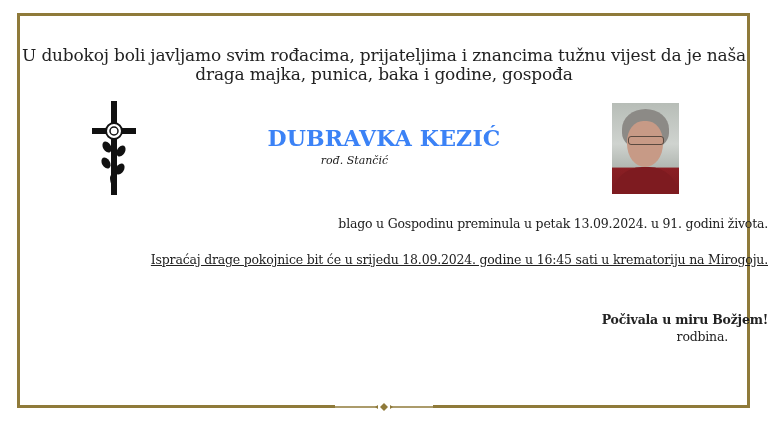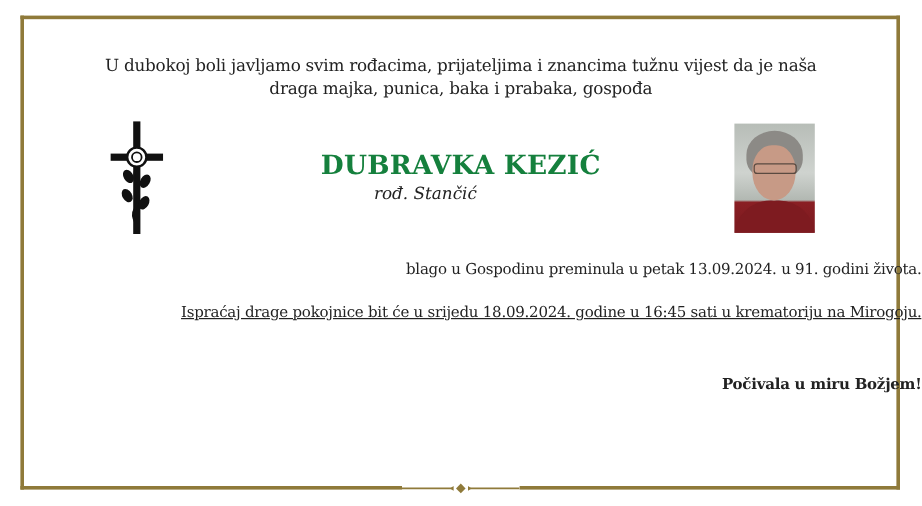--- a/index.html
+++ b/index.html
@@ -4,26 +4,26 @@
   <style>
     html, body { margin: 0; padding: 0; background: #ffffff; }
     body { width: 768px; height: 422px; position: relative; overflow: hidden;
            font-family: "DejaVu Serif", "Liberation Serif", serif; color: #222; }
     .frame { position: absolute; left: 17px; top: 13px; width: 727px; height: 392px;
              border-top: 3px solid #8f7a3a; border-left: 3px solid #8f7a3a; border-right: 3px solid #8f7a3a; }
     .bottom-left { position: absolute; left: 17px; top: 405px; width: 318px; height: 3px; background: #8f7a3a; }
     .bottom-right { position: absolute; left: 433px; top: 405px; width: 317px; height: 3px; background: #8f7a3a; }
     .ornament { position: absolute; left: 335px; top: 399px; width: 98px; height: 16px; }
     .intro { position: absolute; left: 0; width: 768px; top: 46px; text-align: center;
-             font-size: 14px; line-height: 19px; letter-spacing: -0.2px; }
+             font-size: 17px; line-height: 19px; letter-spacing: -0.2px; }
     .cross { position: absolute; left: 92px; top: 101px; width: 44px; height: 94px; }
     .name { position: absolute; left: 0; width: 768px; top: 125px; text-align: center;
-            font-size: 22px; font-weight: bold; letter-spacing: 0.2px; color: #15803d; }
+            font-size: 22px; font-weight: bold; letter-spacing: 0.2px; color: #3b82f6; }
     .maiden { position: absolute; left: 0; width: 709px; top: 154px; text-align: center;
-              font-size: 14px; font-style: italic; }
+              font-size: 11px; font-style: italic; }
     .photo { position: absolute; left: 612px; top: 103px; width: 67px; height: 91px; overflow: hidden;
              background: linear-gradient(180deg, #b7bdb7 0%, #cfd3cf 45%, #b2b8b2 70%, #8a1f24 72%, #7a1a1f 100%); }
     .photo .hair { position: absolute; left: 10px; top: 6px; width: 47px; height: 40px; border-radius: 50% 50% 40% 40%;
                    background: #8c8a86; }
     .photo .face { position: absolute; left: 15px; top: 18px; width: 36px; height: 46px; border-radius: 45% 45% 50% 50%;
                    background: #c79a86; }
     .photo .glasses { position: absolute; left: 16px; top: 33px; width: 34px; height: 7px;
                       border: 1px solid #5a4a40; border-radius: 3px; }
     .photo .body { position: absolute; left: 0; top: 64px; width: 67px; height: 30px; background: #7e1b20;
                    border-radius: 30px 30px 0 0; }
@@ -42,21 +42,21 @@
 <svg class="ornament" viewBox="0 0 98 16">
   <line x1="0" y1="8" x2="42" y2="8" stroke="#8f7a3a" stroke-width="1.3"></line>
   <line x1="56" y1="8" x2="98" y2="8" stroke="#8f7a3a" stroke-width="1.3"></line>
   <polygon points="40,8 43,6 43,10" fill="#8f7a3a"></polygon>
   <polygon points="58,8 55,6 55,10" fill="#8f7a3a"></polygon>
   <polygon points="49,4 53,8 49,12 45,8" fill="#8f7a3a"></polygon>
 </svg>
 
 <div class="intro">
   <div>U dubokoj boli javljamo svim rođacima, prijateljima i znancima tužnu vijest da je naša</div>
-  <div>draga majka, punica, baka i prabaka, gospođa</div>
+  <div>draga majka, punica, baka i godine, gospođa</div>
 </div>
 
 <svg class="cross" viewBox="0 0 44 94">
   <rect x="19" y="0" width="6" height="94" fill="#111"></rect>
   <rect x="0" y="27" width="44" height="6" fill="#111"></rect>
   <circle cx="22" cy="30" r="8" fill="#fff" stroke="#111" stroke-width="2"></circle>
   <circle cx="22" cy="30" r="4" fill="none" stroke="#111" stroke-width="1.5"></circle>
   <path d="M22 38 C 15 50, 29 60, 20 74 C 16 80, 24 86, 22 92" fill="none" stroke="#111" stroke-width="2"></path>
   <ellipse cx="15" cy="46" rx="4" ry="6" fill="#111" transform="rotate(-30 15 46)"></ellipse>
   <ellipse cx="29" cy="50" rx="4" ry="6" fill="#111" transform="rotate(30 29 50)"></ellipse>
@@ -71,13 +71,14 @@
   <div class="body"></div>
   <div class="hair"></div>
   <div class="face"></div>
   <div class="glasses"></div>
 </div>
 
 <div class="line l1">blago u Gospodinu preminula u petak 13.09.2024. u 91. godini života.</div>
 <div class="line l2">Ispraćaj drage pokojnice bit će u srijedu 18.09.2024. godine u 16:45 sati u krematoriju na Mirogoju.</div>
 <div class="line l3">Počivala u miru Božjem!</div>
 <div class="line l4">
+  <div>rodbina.</div>
 </div>
 
 </body></html>

